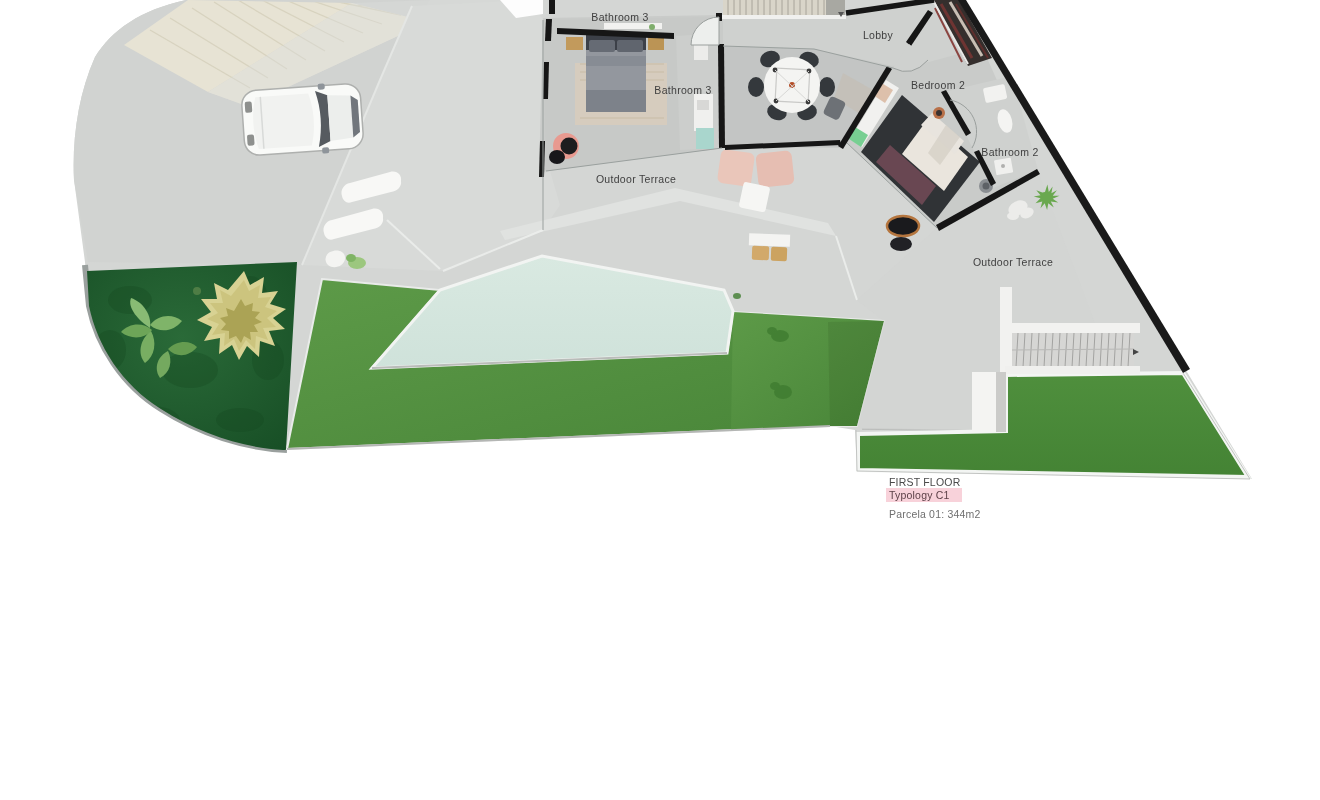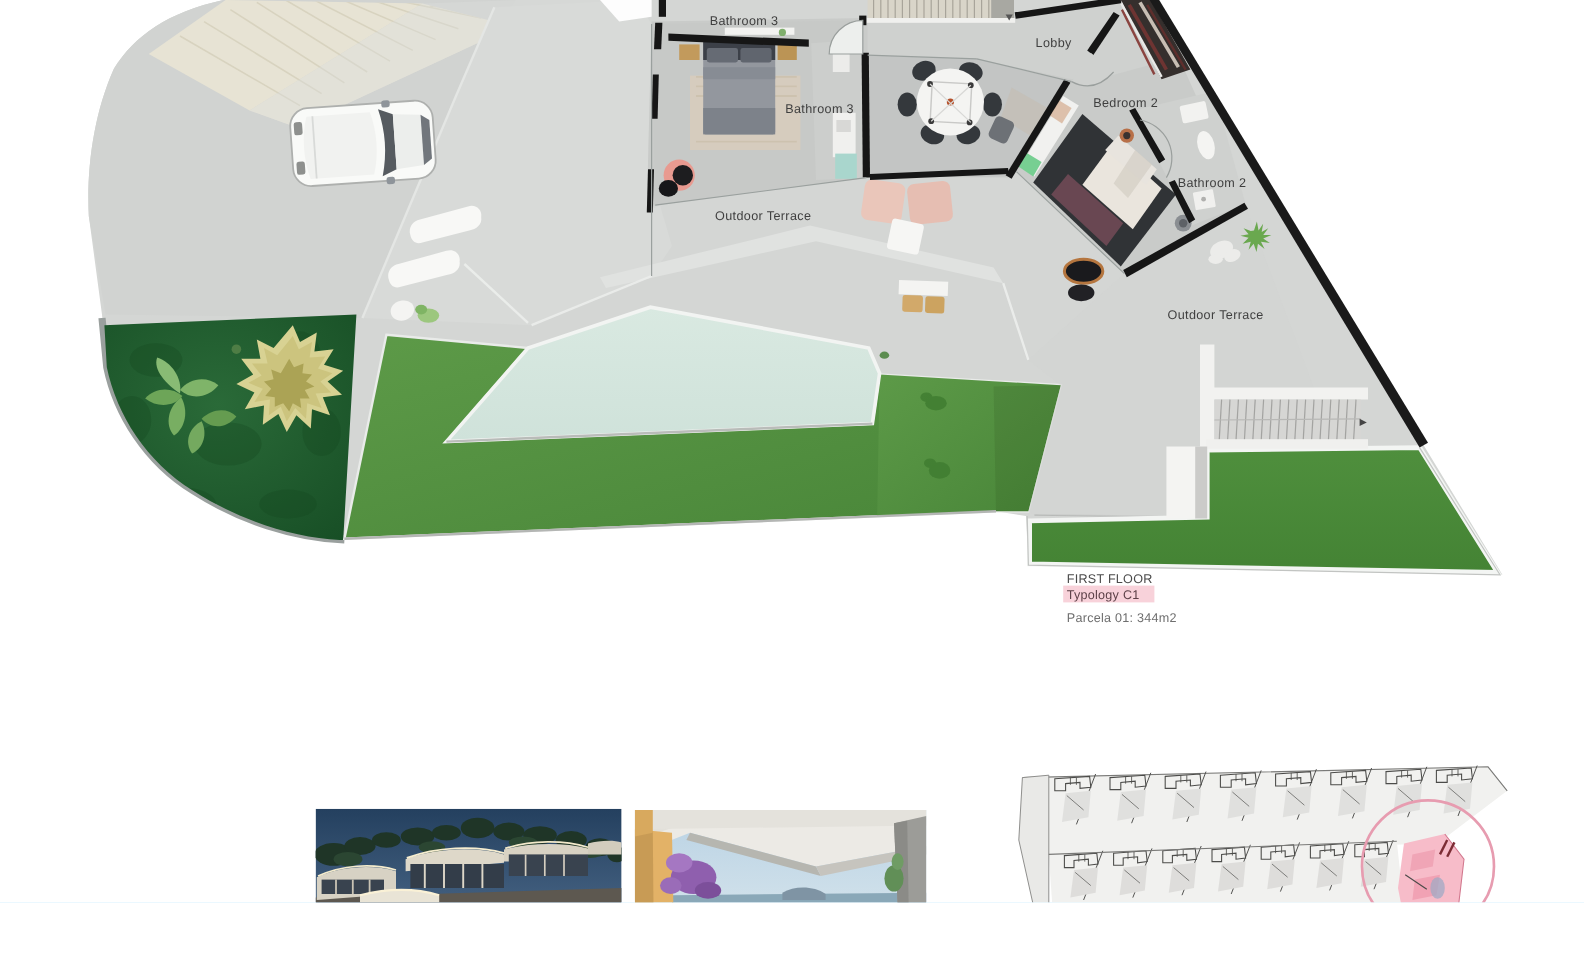--- a/index.html
+++ b/index.html
@@ -1,16 +1,16 @@
 <!DOCTYPE html>
 <html><head>
 <meta charset="utf-8">
 <style>
   html,body{margin:0;padding:0;background:#ffffff;}
-  .page{position:relative;width:1320px;height:752px;overflow:hidden;background:#7dd3fc;font-family:"Liberation Sans",sans-serif;}
+  .page{position:relative;width:1320px;height:588px;overflow:hidden;background:#84cc16;font-family:"Liberation Sans",sans-serif;}
   svg{display:block;}
   text{font-family:"Liberation Sans",sans-serif;}
 </style>
 </head>
 <body>
 <div class="page">
 <svg width="1320" height="800" viewBox="0 0 1320 800">
 <defs>
   <linearGradient id="sky1" x1="0" y1="0" x2="0" y2="1">
     <stop offset="0" stop-color="#24405f"></stop>

